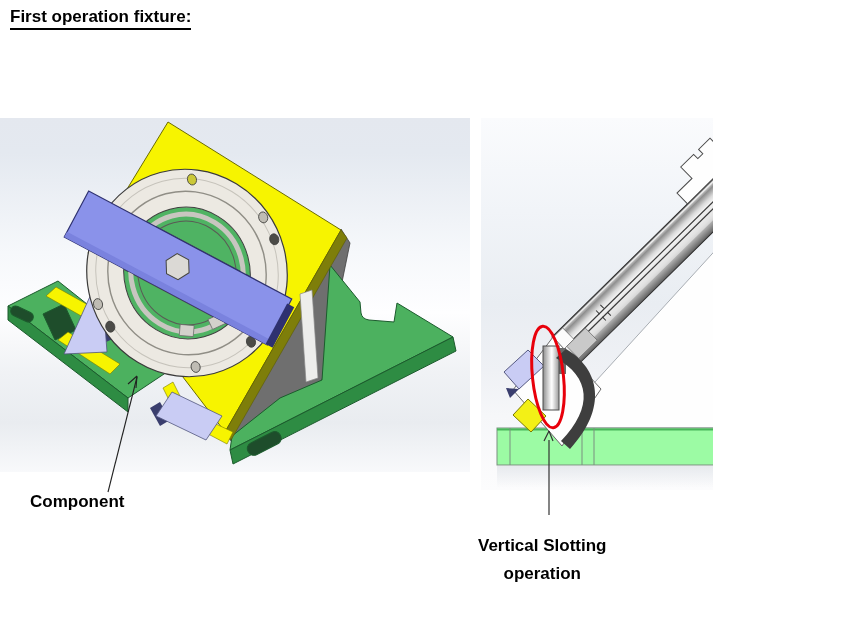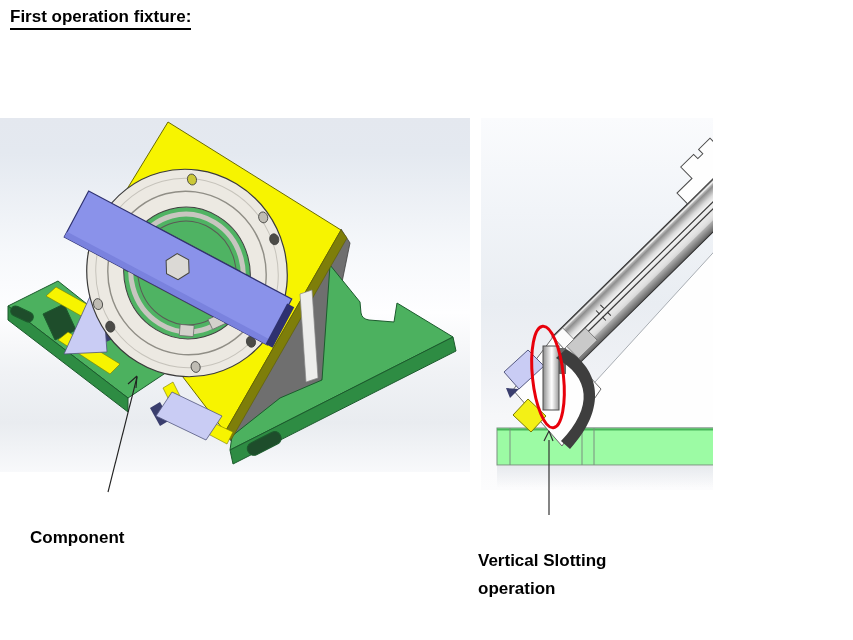--- a/index.html
+++ b/index.html
@@ -1,23 +1,23 @@
 <!DOCTYPE html>
 <html><head>
 <meta charset="utf-8">
 <style>
   html,body{margin:0;padding:0;background:#fff;}
   #page{position:relative;width:713px;height:640px;background:#fff;overflow:hidden;
         font-family:"Liberation Sans", sans-serif;}
   #scene{position:absolute;left:0;top:0;}
-  .lbl{position:absolute;color:#000;font-weight:bold;font-size:17px;line-height:28px;white-space:pre;margin-top:36px;}
+  .lbl{position:absolute;color:#000;font-weight:bold;font-size:17px;line-height:28px;white-space:pre;}
   #title{position:absolute;left:10px;top:7px;font-size:17px;font-weight:bold;color:#000;
          border-bottom:2px solid #000;padding-bottom:1px;}
   #component-label{left:30px;top:488px;}
-  #slotting-label{left:478px;top:511px;}
+  #slotting-label{left:478px;top:532px;text-align:center;}
 </style>
 </head>
 <body>
 
 <div id="page">
 
 <svg id="scene" width="853" height="640" viewBox="0 0 853 640">
   <defs>
     <linearGradient id="bgL" x1="0" y1="0" x2="0" y2="1">
       <stop offset="0" stop-color="#E4E8EF"></stop>

